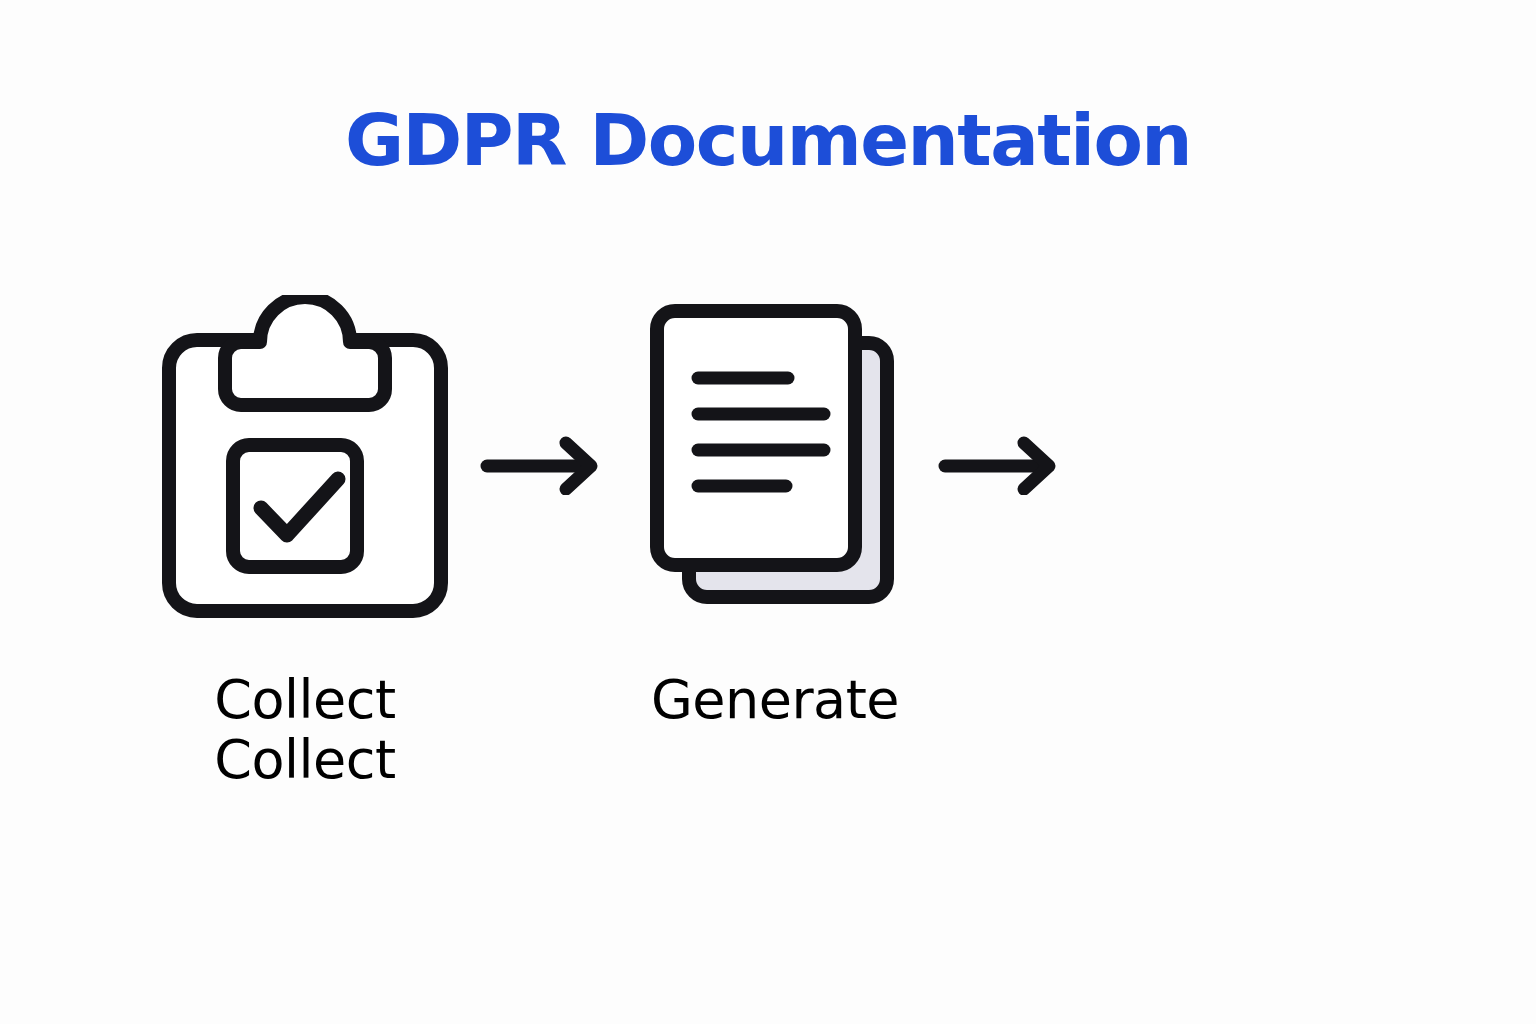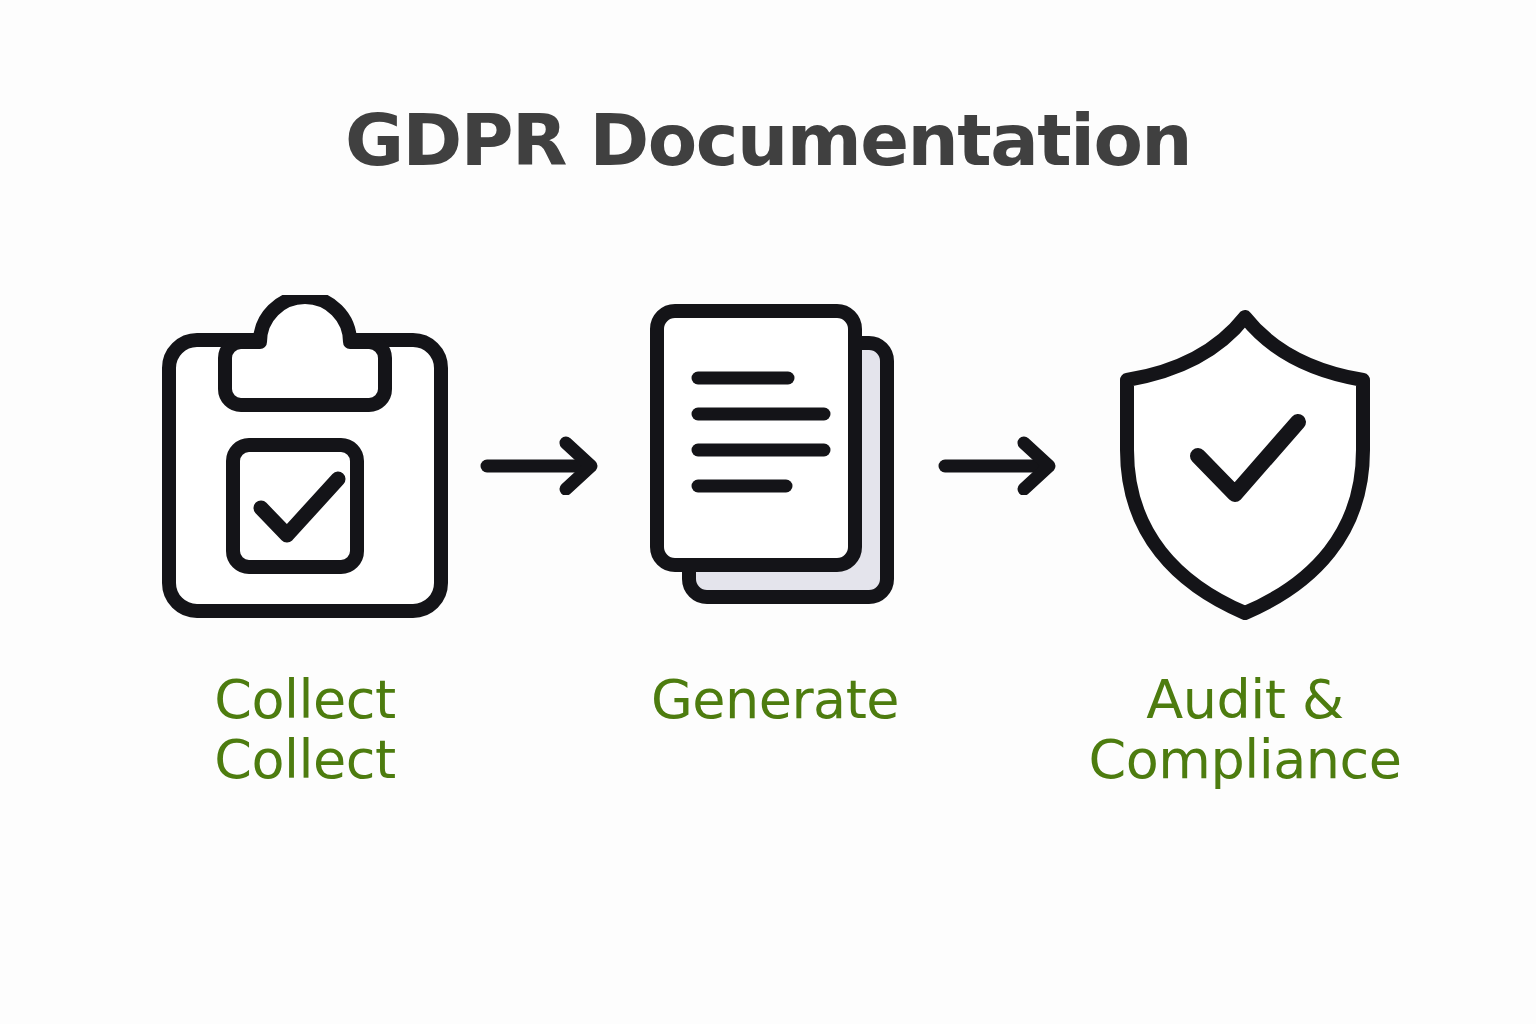--- a/index.html
+++ b/index.html
@@ -22,21 +22,21 @@
   #page-title {
     position: absolute;
     left: 0;
     top: 104px;
     width: 1536px;
     text-align: center;
     font-family: "DejaVu Sans", sans-serif;
     font-size: 72px;
     font-weight: 700;
     letter-spacing: -1.5px;
-    color: #404040;
+    color: #1d4ed8;
     line-height: 1.0;
     white-space: nowrap;
   }
   #flow {
     position: absolute;
     left: 0;
     top: 280px;
     width: 1536px;
     height: 560px;
   }
@@ -63,21 +63,21 @@
     position: absolute;
     left: -30px;
     top: 390px;
     width: 420px;
     text-align: center;
     font-family: "DejaVu Sans", sans-serif;
     font-size: 54px;
     font-weight: 500;
     letter-spacing: -0.5px;
     line-height: 1.12;
-    color: #4d7c0f;
+    color: #000000;
   }
   .step-label .l2 {
     display: block;
   }
   .arrow {
     position: absolute;
     top: 155px;
     width: 130px;
     height: 60px;
   }
@@ -144,33 +144,15 @@
       </div>
     </div>
 
     <div class="arrow" id="arrow-2">
       <svg width="130" height="60" viewBox="0 0 130 60" fill="none" xmlns="http://www.w3.org/2000/svg">
         <path d="M7 31 H108" stroke="#141418" stroke-width="13" stroke-linecap="round"></path>
         <path d="M86 8 L111 31 L86 54" stroke="#141418" stroke-width="13" stroke-linecap="round" stroke-linejoin="round" fill="none"></path>
       </svg>
     </div>
 
-    <div class="step" id="step-3">
-      <div class="step-icon">
-        <svg width="300" height="340" viewBox="0 0 300 340" fill="none" xmlns="http://www.w3.org/2000/svg">
-          <path d="M150 27
-                   C124 60 86 81 32 90
-                   L32 160
-                   C32 243 82 294 150 323
-                   C218 294 268 243 268 160
-                   L268 90
-                   C214 81 176 60 150 27 Z" stroke="#141418" stroke-width="14" fill="#ffffff" stroke-linejoin="round"></path>
-          <path d="M103 166 L140 204 L203 132" stroke="#141418" stroke-width="16" stroke-linecap="round" stroke-linejoin="round" fill="none"></path>
-        </svg>
-      </div>
-      <div class="step-label">
-        <span class="l1">Audit &amp;</span>
-        <span class="l2">Compliance</span>
-      </div>
-    </div>
 
   </div>
 </div>
 
 </body></html>

